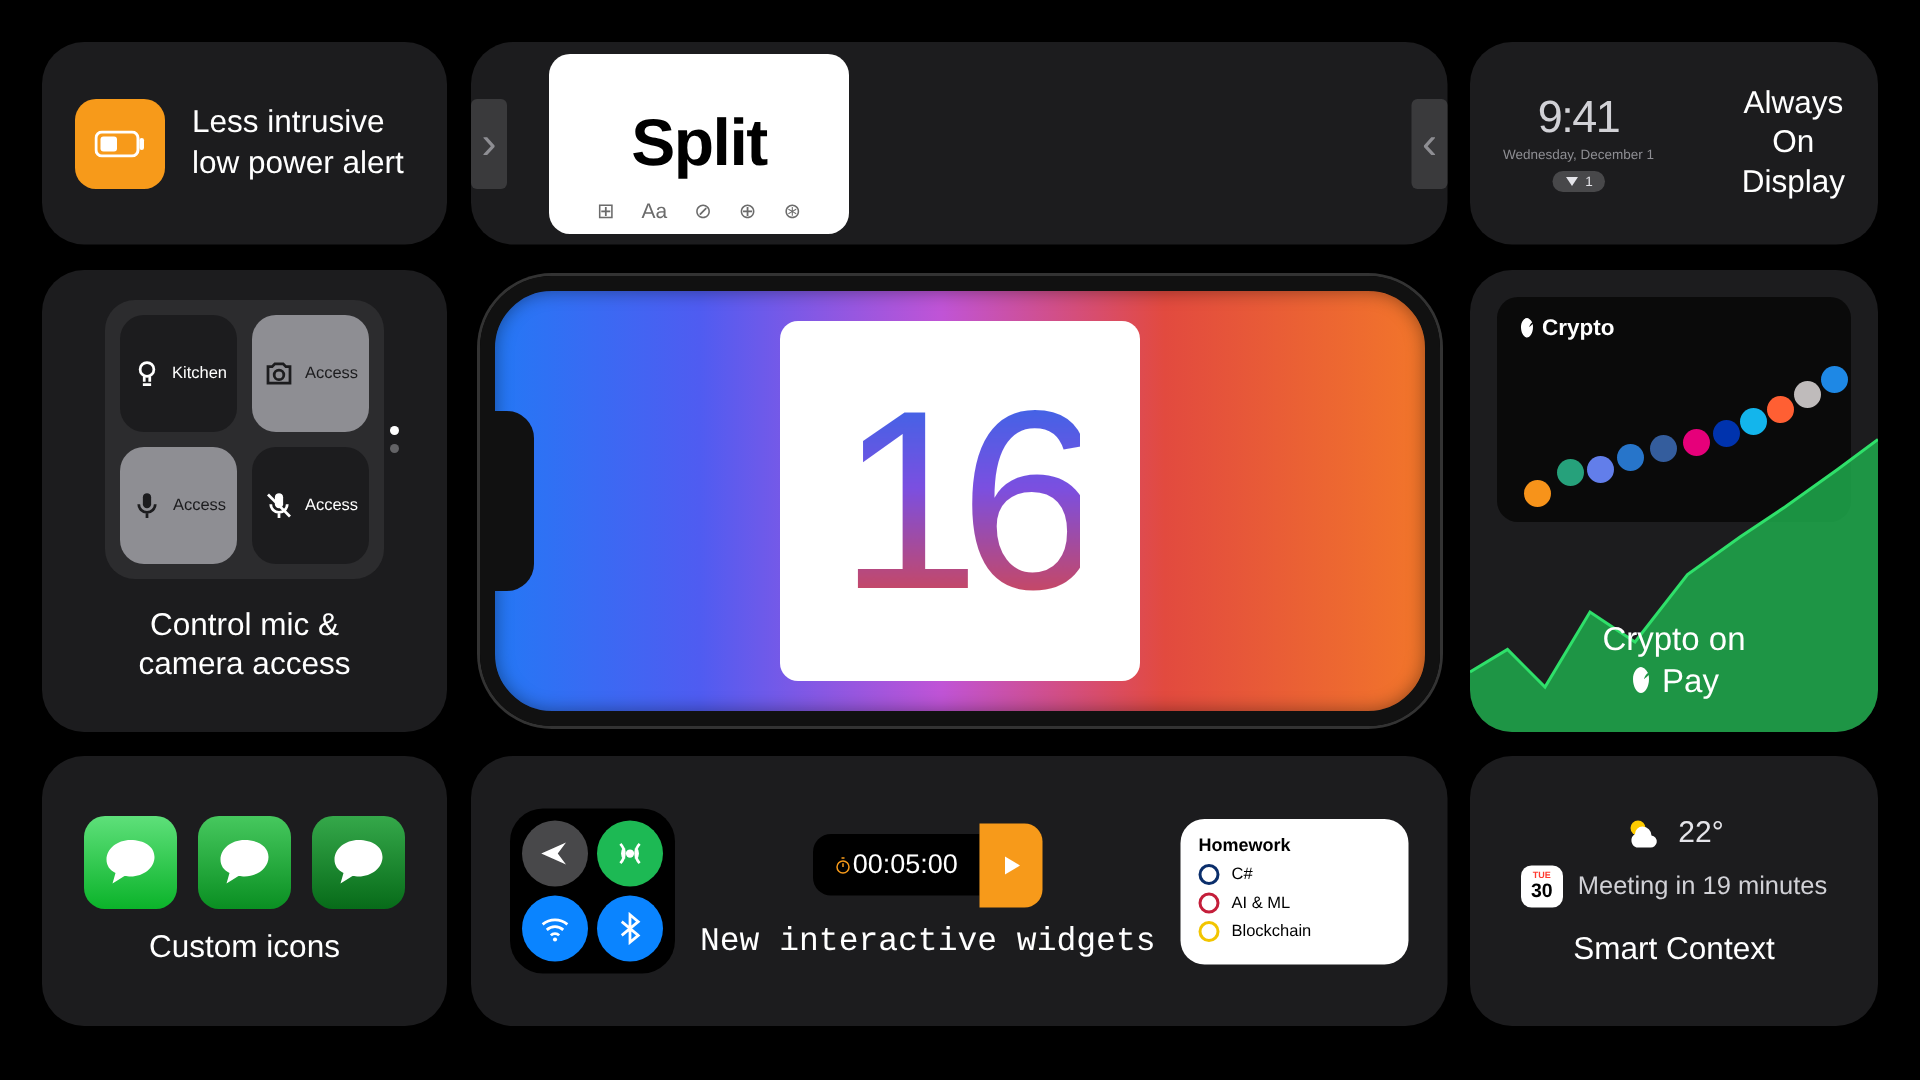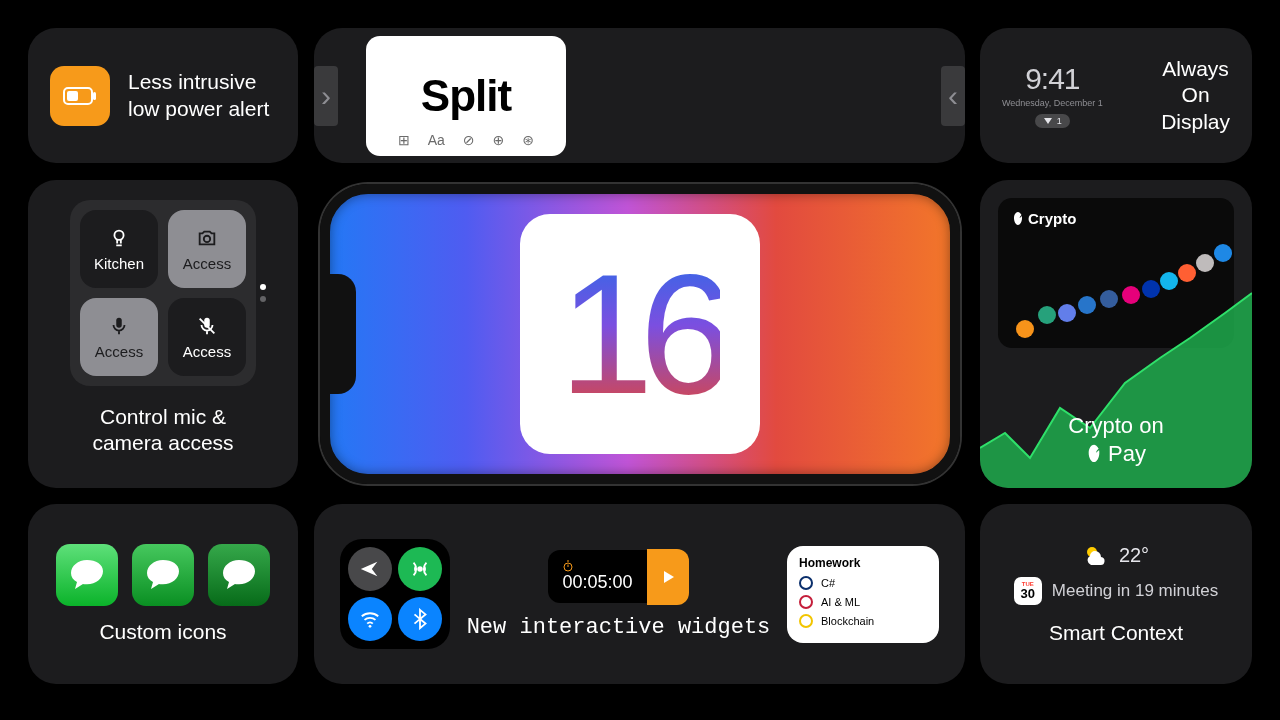--- a/index.html
+++ b/index.html
@@ -47,40 +47,40 @@
   .aod-preview { text-align:center; color:#aeaeb2; }
   .aod-preview .time { font-family: inherit; font-weight:200; font-size:30px; color:#d1d1d6; letter-spacing:-1px; }
   .aod-preview .date { font-size:9px; color:#8e8e93; margin-top:2px; }
   .aod-preview .pill { display:inline-flex; align-items:center; gap:4px; background:#48484a; font-size:9px; padding:2px 8px; border-radius:10px; margin-top:6px; color:#e5e5ea; }
   .aod-label { font-size:21px; font-weight:500; line-height:1.25; text-align:center; }
 
   
   .tile-control { left:28px; top:180px; width:270px; height:308px; padding:20px; display:flex; flex-direction:column; align-items:center; }
   .cc-grid-wrap{ position:relative; }
   .cc-grid { display:grid; grid-template-columns:1fr 1fr; gap:10px; background:#2c2c2e; padding:10px; border-radius:20px; }
-  .cc-cell { width:78px; height:78px; border-radius:16px; display:flex; flex-direction:column; align-items:center; justify-content:center; gap:6px; font-size:15px; }
+  .cc-cell { width:78px; height:78px; border-radius:16px; display:flex; flex-direction:row; align-items:center; justify-content:center; gap:6px; font-size:11px; }
   .cc-dark { background:#1c1c1e; color:#fff; }
   .cc-light { background:#8e8e93; color:#1c1c1e; }
   .cc-dots { position:absolute; right:-10px; top:50%; transform:translateY(-50%); display:flex; flex-direction:column; gap:6px; }
   .cc-dots span { width:6px; height:6px; border-radius:50%; background:#636366; }
   .cc-dots span.on { background:#fff; }
   .cc-label { font-size:21px; font-weight:400; text-align:center; margin-top:18px; line-height:1.25; }
 
   .tile-phone { left:314px; top:180px; width:651px; height:308px; background:transparent; display:flex; align-items:center; justify-content:center; }
   .iphone {
     width: 640px; height: 300px;
     background: linear-gradient(90deg,#2478f5 0%,#4f5cf1 22%,#c054d6 48%,#e24a3f 72%,#f2762a 100%);
     border-radius: 48px;
     border: 10px solid #111;
     box-shadow: 0 0 0 2px #333, inset 0 0 12px rgba(0,0,0,.4);
     position: relative;
     display:flex; align-items:center; justify-content:center;
   }
   .iphone .notch { position:absolute; left:-2px; top:50%; transform:translateY(-50%); width:28px; height:120px; background:#111; border-radius:0 18px 18px 0; }
-  .ios-tile { width:240px; height:240px; background:#fff; border-radius:30px; display:flex; align-items:center; justify-content:center; }
+  .ios-tile { width:240px; height:240px; background:#fff; border-radius:12px; display:flex; align-items:center; justify-content:center; }
   .ios-num {
     font-size:170px; font-weight:500; letter-spacing:-14px;
     background: linear-gradient(180deg,#2b6be8 0%, #7b4fe0 45%, #e0453a 100%);
     -webkit-background-clip:text; background-clip:text; color:transparent;
     line-height:1;
   }
 
   .tile-crypto { left:980px; top:180px; width:272px; height:308px; padding:18px 0 0 0; overflow:hidden; position:absolute; }
   .crypto-card { margin:0 18px; background:#0a0a0a; border-radius:14px; padding:12px 14px 40px 14px; position:relative; height:150px; }
   .crypto-title { font-size:15px; font-weight:600; display:flex; align-items:center; gap:4px; }
@@ -92,21 +92,21 @@
   
   .tile-icons { left:28px; top:504px; width:270px; height:180px; display:flex; flex-direction:column; align-items:center; justify-content:center; gap:14px; }
   .icon-row { display:flex; gap:14px; }
   .app-icon { width:62px; height:62px; border-radius:14px; display:flex; align-items:center; justify-content:center; }
   .bot-label { font-size:21px; font-weight:400; }
 
   .tile-widgets { left:314px; top:504px; width:651px; height:180px; display:flex; align-items:center; justify-content:space-between; padding:0 26px; }
   .toggle-quad { width:110px; height:110px; background:#000; border-radius:22px; display:grid; grid-template-columns:1fr 1fr; gap:6px; padding:8px; }
   .tq { border-radius:50%; display:flex; align-items:center; justify-content:center; }
   .timer-widget { display:flex; align-items:center; gap:0; }
-  .timer-body { background:#000; border-radius:12px 0 0 12px; padding:10px 14px; display:flex; flex-direction:column; align-items:flex-start; }
+  .timer-body { background:#000; border-radius:12px 0 0 12px; padding:10px 14px; display:flex; align-items:center; }
   .timer-body .time { font-size:18px; color:#fff; font-variant-numeric: tabular-nums; }
   .timer-play { width:42px; height:56px; background:#f79a1a; border-radius:0 12px 12px 0; display:flex; align-items:center; justify-content:center; color:#fff; }
   .homework { background:#fff; color:#000; border-radius:16px; width:152px; padding:10px 12px; }
   .homework .hw-title { font-size:12px; font-weight:700; margin-bottom:6px; }
   .hw-row { display:flex; align-items:center; gap:8px; font-size:11px; margin:5px 0; }
   .hw-ring { width:14px; height:14px; border-radius:50%; border:2px solid; }
   .widgets-label { font-size:22px; font-weight:400; flex:0 0 auto;font-family:Liberation Mono, monospace; }
   .widgets-center { display:flex; flex-direction:column; align-items:center; gap:10px; }
 
   .tile-smart { left:980px; top:504px; width:272px; height:180px; display:flex; flex-direction:column; align-items:center; justify-content:center; gap:10px; }

